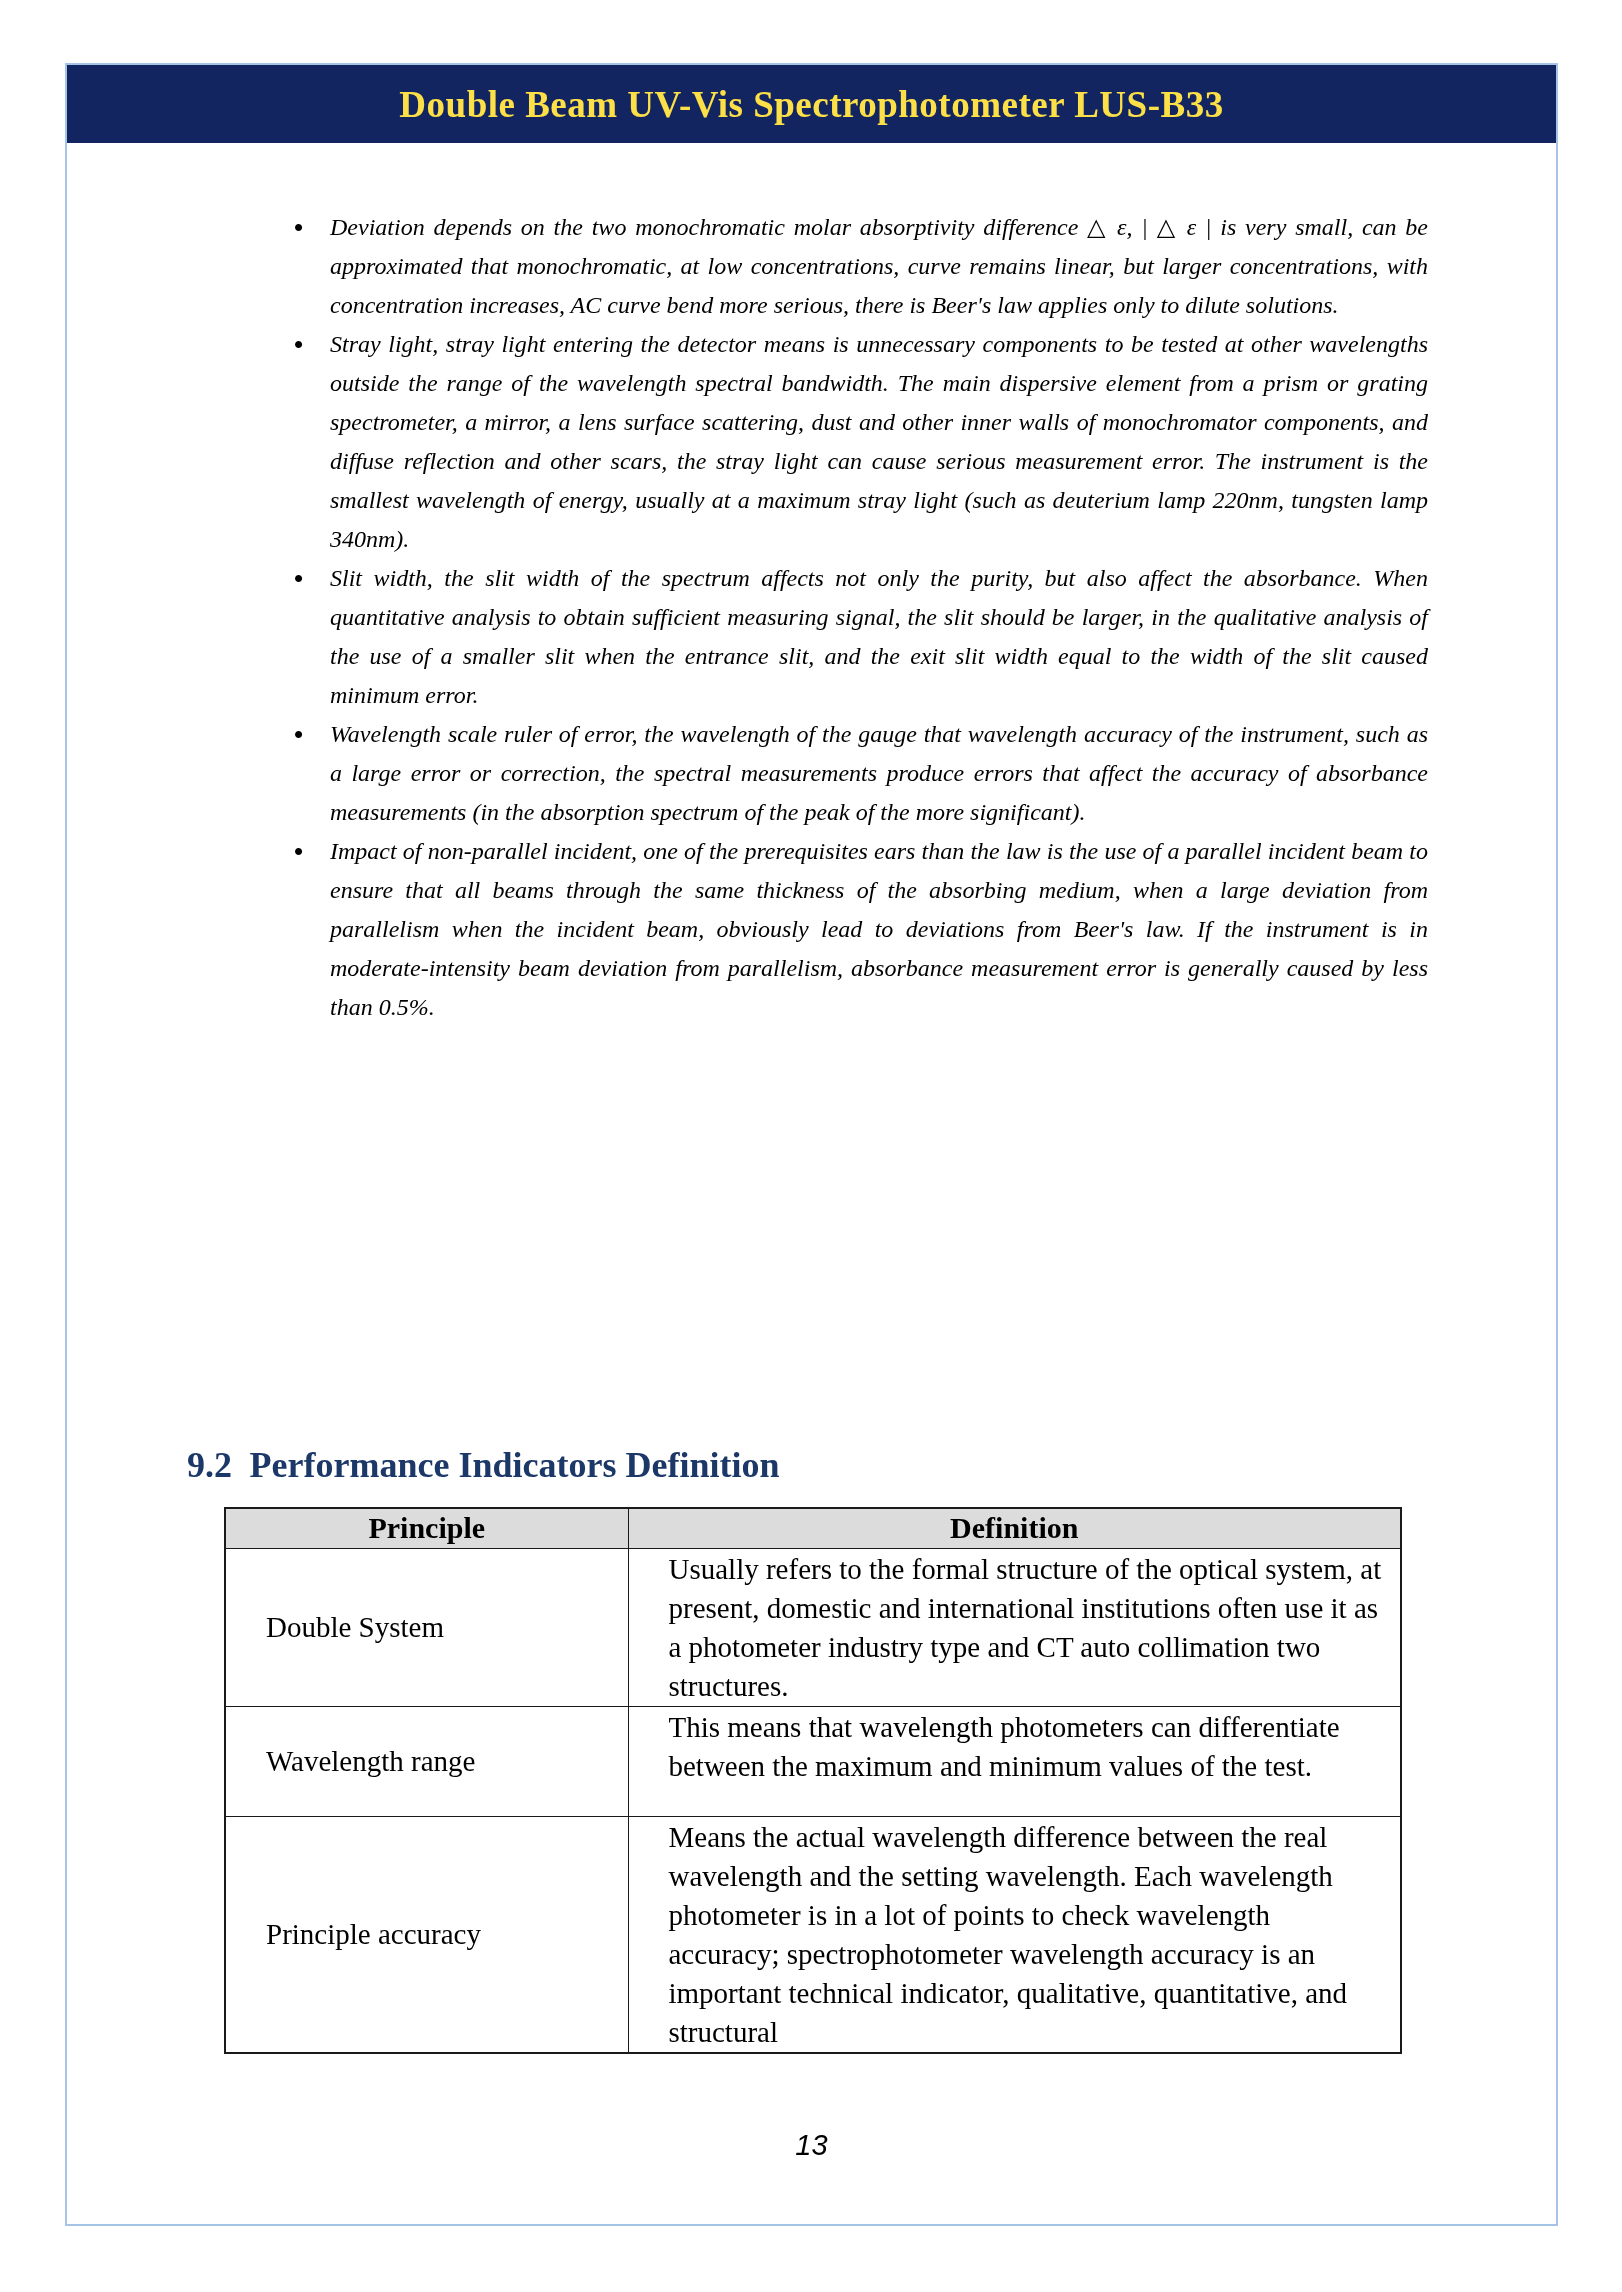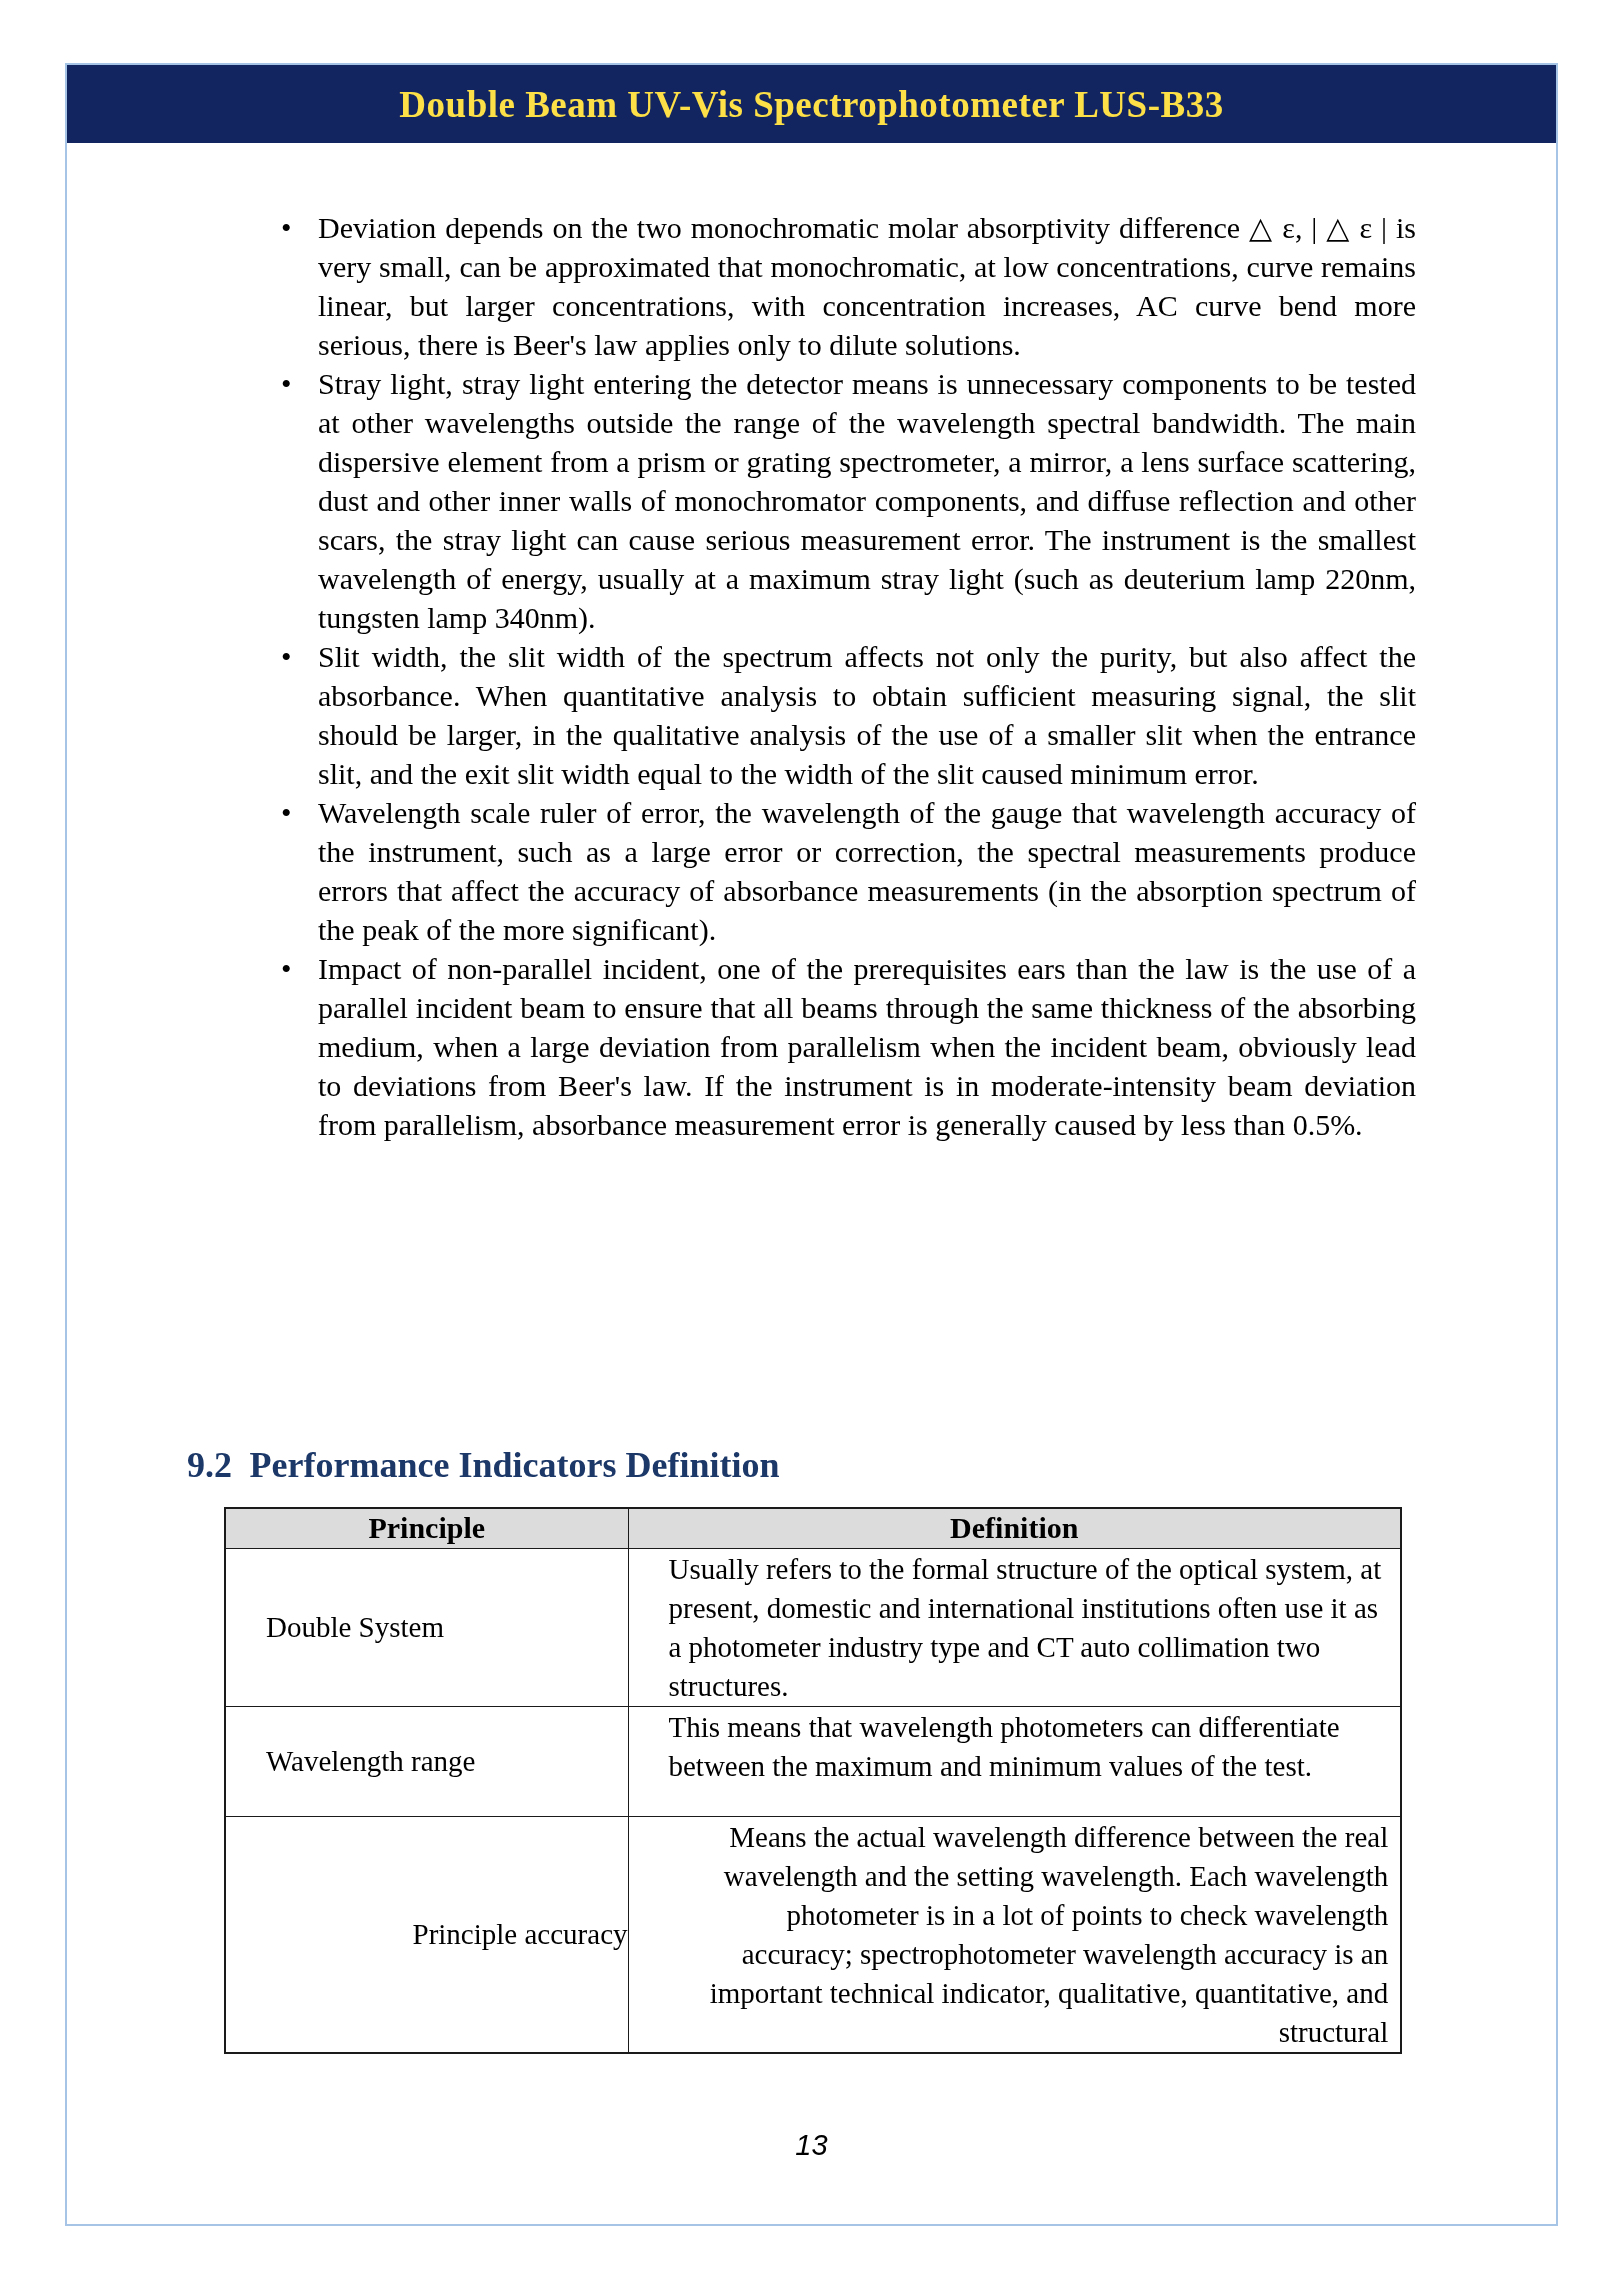--- a/index.html
+++ b/index.html
@@ -24,23 +24,23 @@
   }
   .titlebar{
     position:absolute;left:0;top:0;width:100%;height:78px;
     background:var(--header-bar-bg);
     display:flex;align-items:center;justify-content:center;
   }
   .titlebar .title{
     color:#fde047;font-weight:bold;font-size:37px;letter-spacing:0.5px;
   }
   ul.bullets{
-    position:absolute;left:104px;top:143px;width:1245px;
+    position:absolute;left:116px;top:143px;width:1245px;
     list-style:none;
-    font-size:30px;line-height:39px;text-align:justify;
+    font-size:24px;line-height:39px;text-align:justify;font-style:italic;
   }
   ul.bullets li{position:relative;padding-left:147px;}
   ul.bullets li::before{
     content:"\2022";position:absolute;left:110px;top:0;
     font-size:30px;line-height:39px;
   }
   .section-heading{
     position:absolute;left:120px;top:1378px;width:1274px;
     color:var(--heading-color);font-weight:bold;font-size:36px;line-height:45px;
     white-space:nowrap;
@@ -66,21 +66,21 @@
   }
   td.principle{
     vertical-align:middle;padding-left:24.5px;font-size:29px;
   }
   td.definition{
     vertical-align:top;padding:1px 11.8px 0 19.6px;
     line-height:39px;text-align:left;
   }
   tr.r1 td{height:158px;}
   tr.r2 td{height:110px;}
-  tr.r3 td{height:230px;text-align:right;}
+  tr.r3 td{height:230px;}
   .pagenum{
     position:absolute;left:0;top:2064px;width:100%;
     text-align:center;font-size:29px;
     font-family:"Liberation Sans","DejaVu Sans",sans-serif;
     font-style:italic;
   }
 </style>
 </head>
 <body>
 

